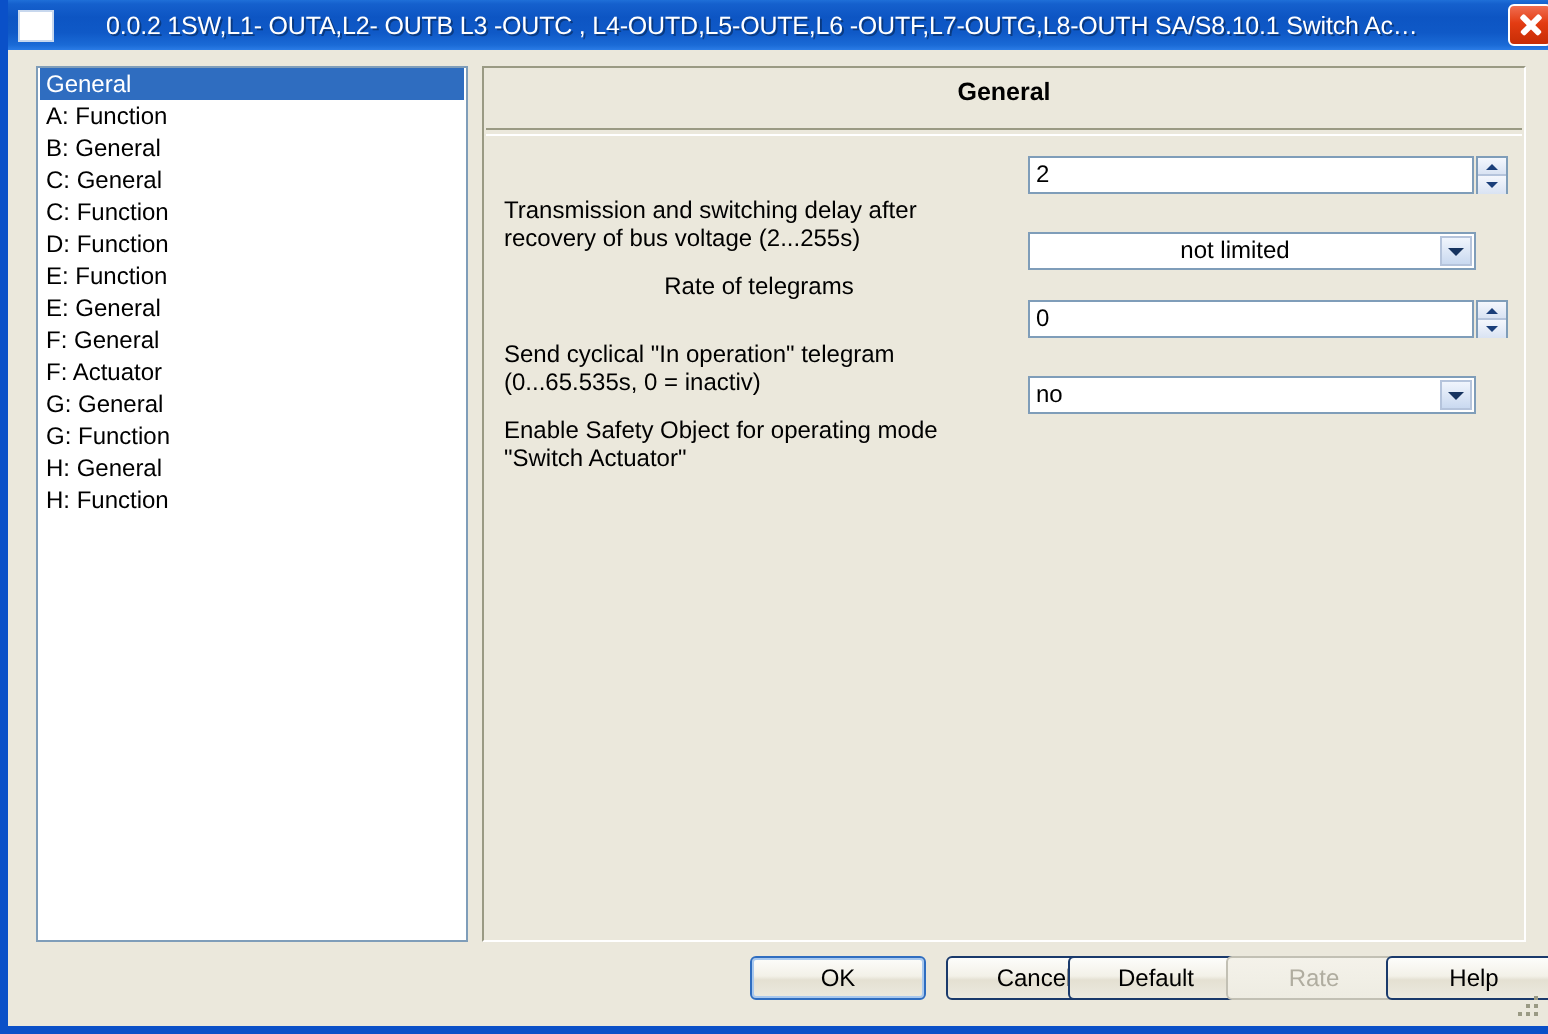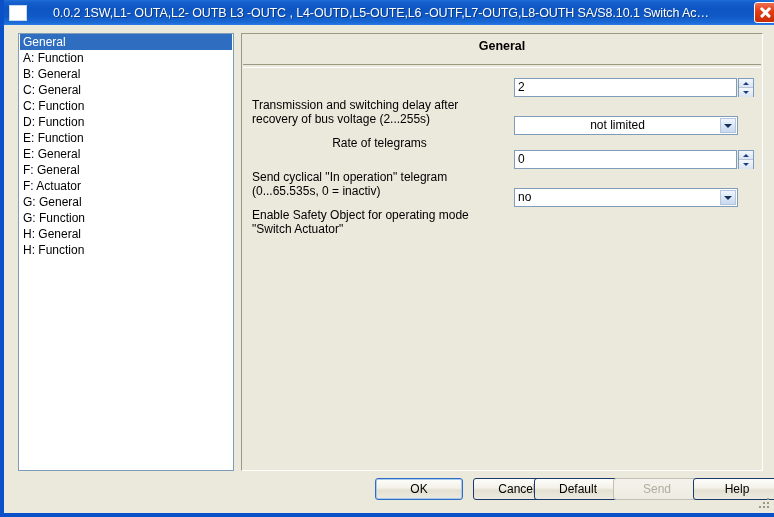--- a/index.html
+++ b/index.html
@@ -418,21 +418,21 @@
               </div>
             </div>
           </div>
         </div>
     </div>
 
     <div id="buttonbar">
         <div class="dlg-btn focused" style="left: 367px;">OK</div>
         <div class="dlg-btn" style="left: 465px;">Cancel</div>
         <div class="dlg-btn" style="left: 526px;">Default</div>
-        <div class="dlg-btn disabled" style="left: 605px;">Send</div>
+        <div class="dlg-btn disabled" style="left: 605px;">Rate</div>
         <div class="dlg-btn" style="left: 685px;">Help</div>
       </div>
 
     <div id="grip">
         <i style="left: 8px; top: 0px;"></i>
         <i style="left: 4px; top: 4px;"></i>
         <i style="left: 8px; top: 4px;"></i>
         <i style="left: 0px; top: 8px;"></i>
         <i style="left: 4px; top: 8px;"></i>
         <i style="left: 8px; top: 8px;"></i>

